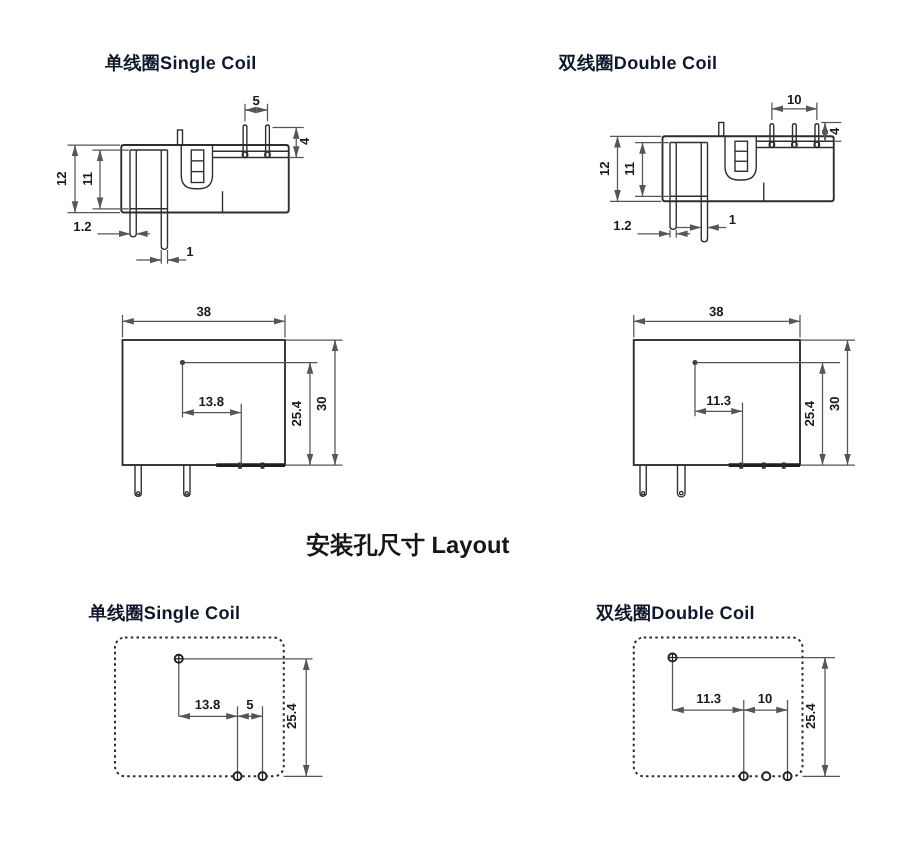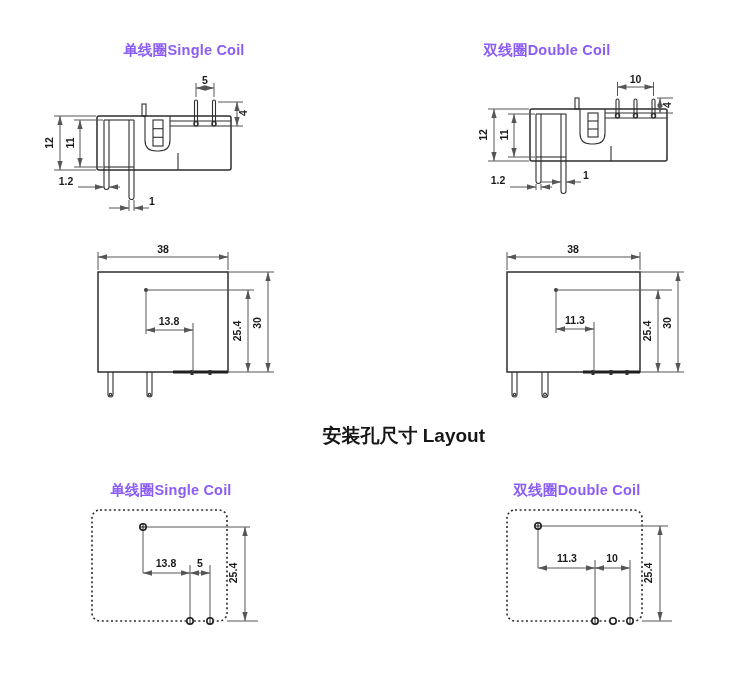--- a/index.html
+++ b/index.html
@@ -1,19 +1,19 @@
 <!DOCTYPE html>
 <html><head>
 <meta charset="utf-8">
 <style>
   html,body{margin:0;padding:0;background:#ffffff;}
   .page{position:relative;width:736px;height:678px;background:#ffffff;overflow:hidden;
         font-family:"Liberation Sans","DejaVu Sans",sans-serif;}
-  .sec-title{position:absolute;text-align:center;font-size:14.5px;font-weight:600;color:#8b5cf6;letter-spacing:0.2px;}
-  .main-title{position:absolute;text-align:right;font-size:19px;font-weight:600;color:#161616;}
+  .sec-title{position:absolute;text-align:left;font-size:14.5px;font-weight:600;color:#0f172a;letter-spacing:0.2px;}
+  .main-title{position:absolute;text-align:left;font-size:19px;font-weight:600;color:#161616;}
   svg{position:absolute;overflow:visible;}
   .ink{stroke:#2e2e2e;stroke-width:1.5;fill:none;}
   .ink2{stroke:#2e2e2e;stroke-width:1.1;fill:none;}
   .thick{stroke:#1f1f1f;stroke-width:3;fill:none;}
   .dim{stroke:#565656;stroke-width:1;fill:none;}
   .dot-rect{stroke:#2b2b2b;stroke-width:1.6;fill:none;stroke-dasharray:2 2.6;}
   .hole{stroke:#222222;stroke-width:1.6;fill:#ffffff;}
   .stub{stroke:#222222;stroke-width:1;fill:none;}
   text.lbl{font-family:"Liberation Sans","DejaVu Sans",sans-serif;font-size:10.5px;font-weight:bold;fill:#1b1b1b;}
 </style>

